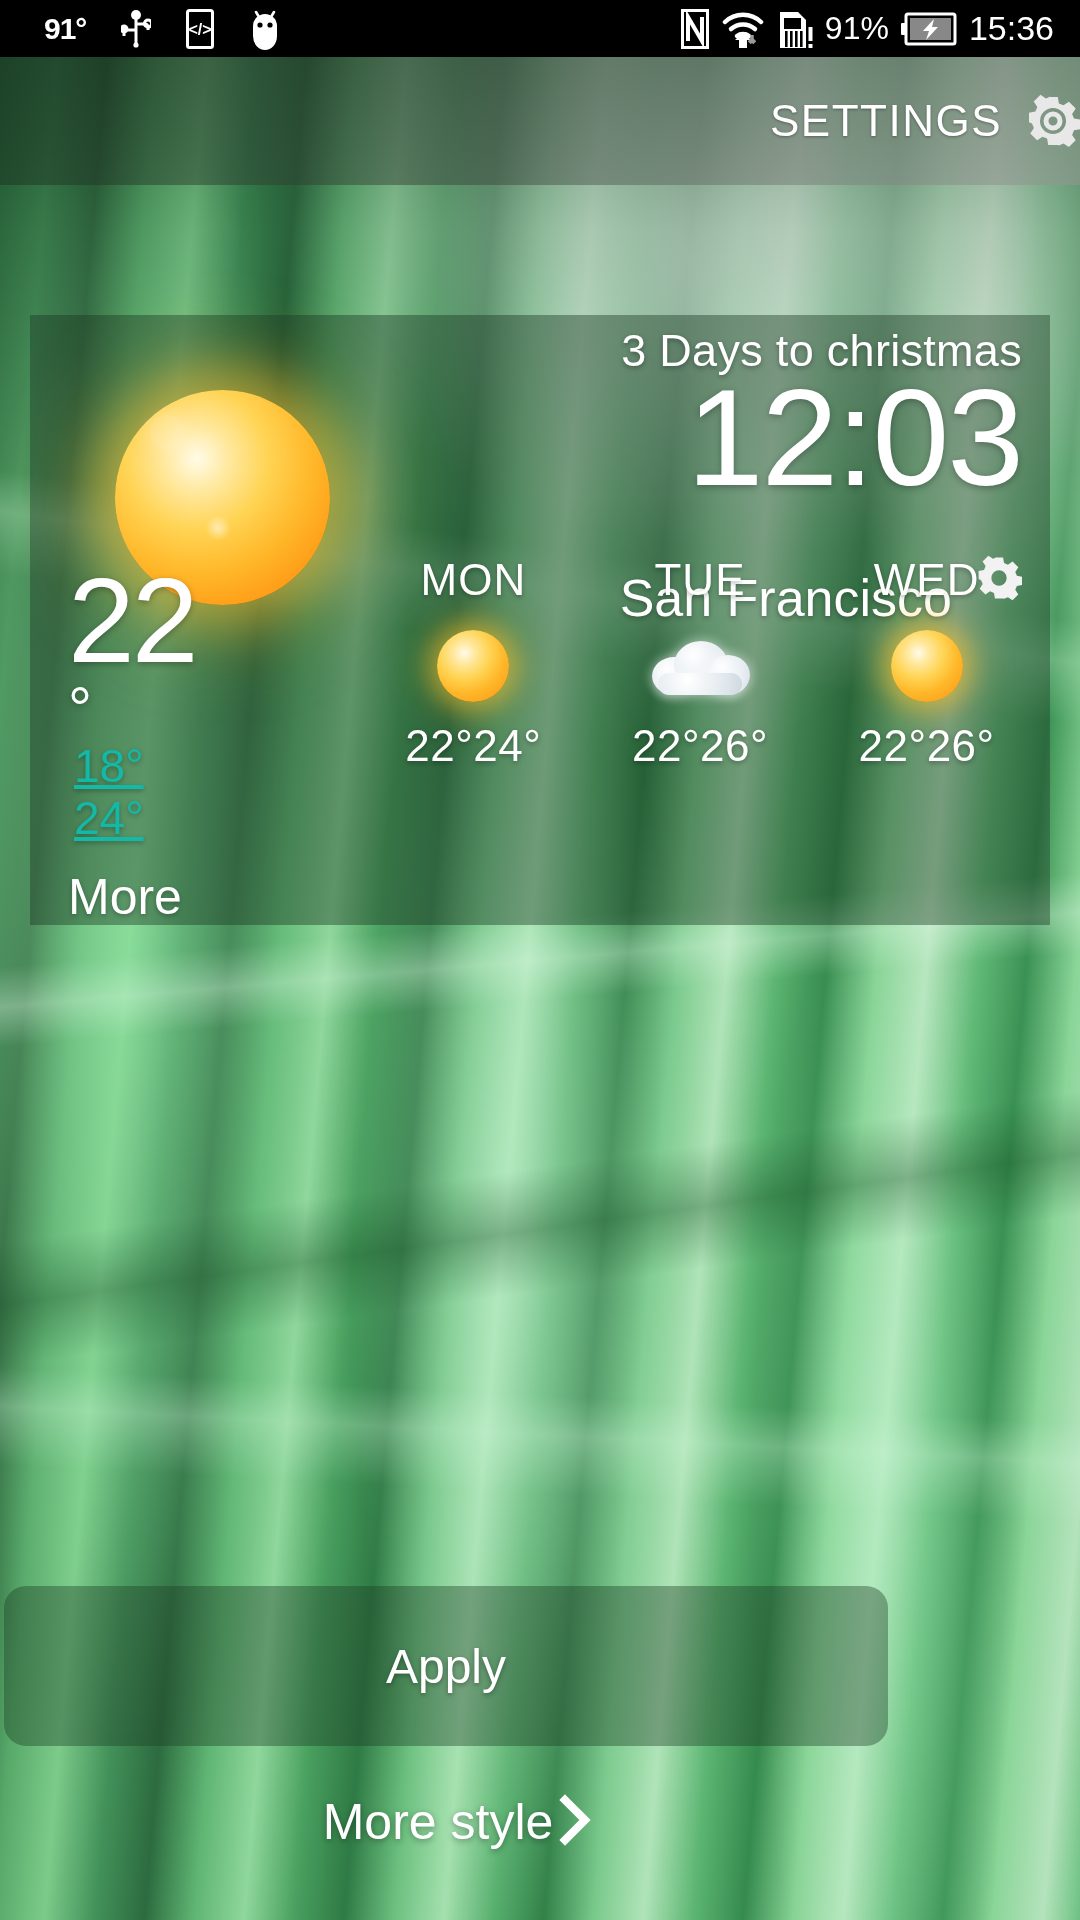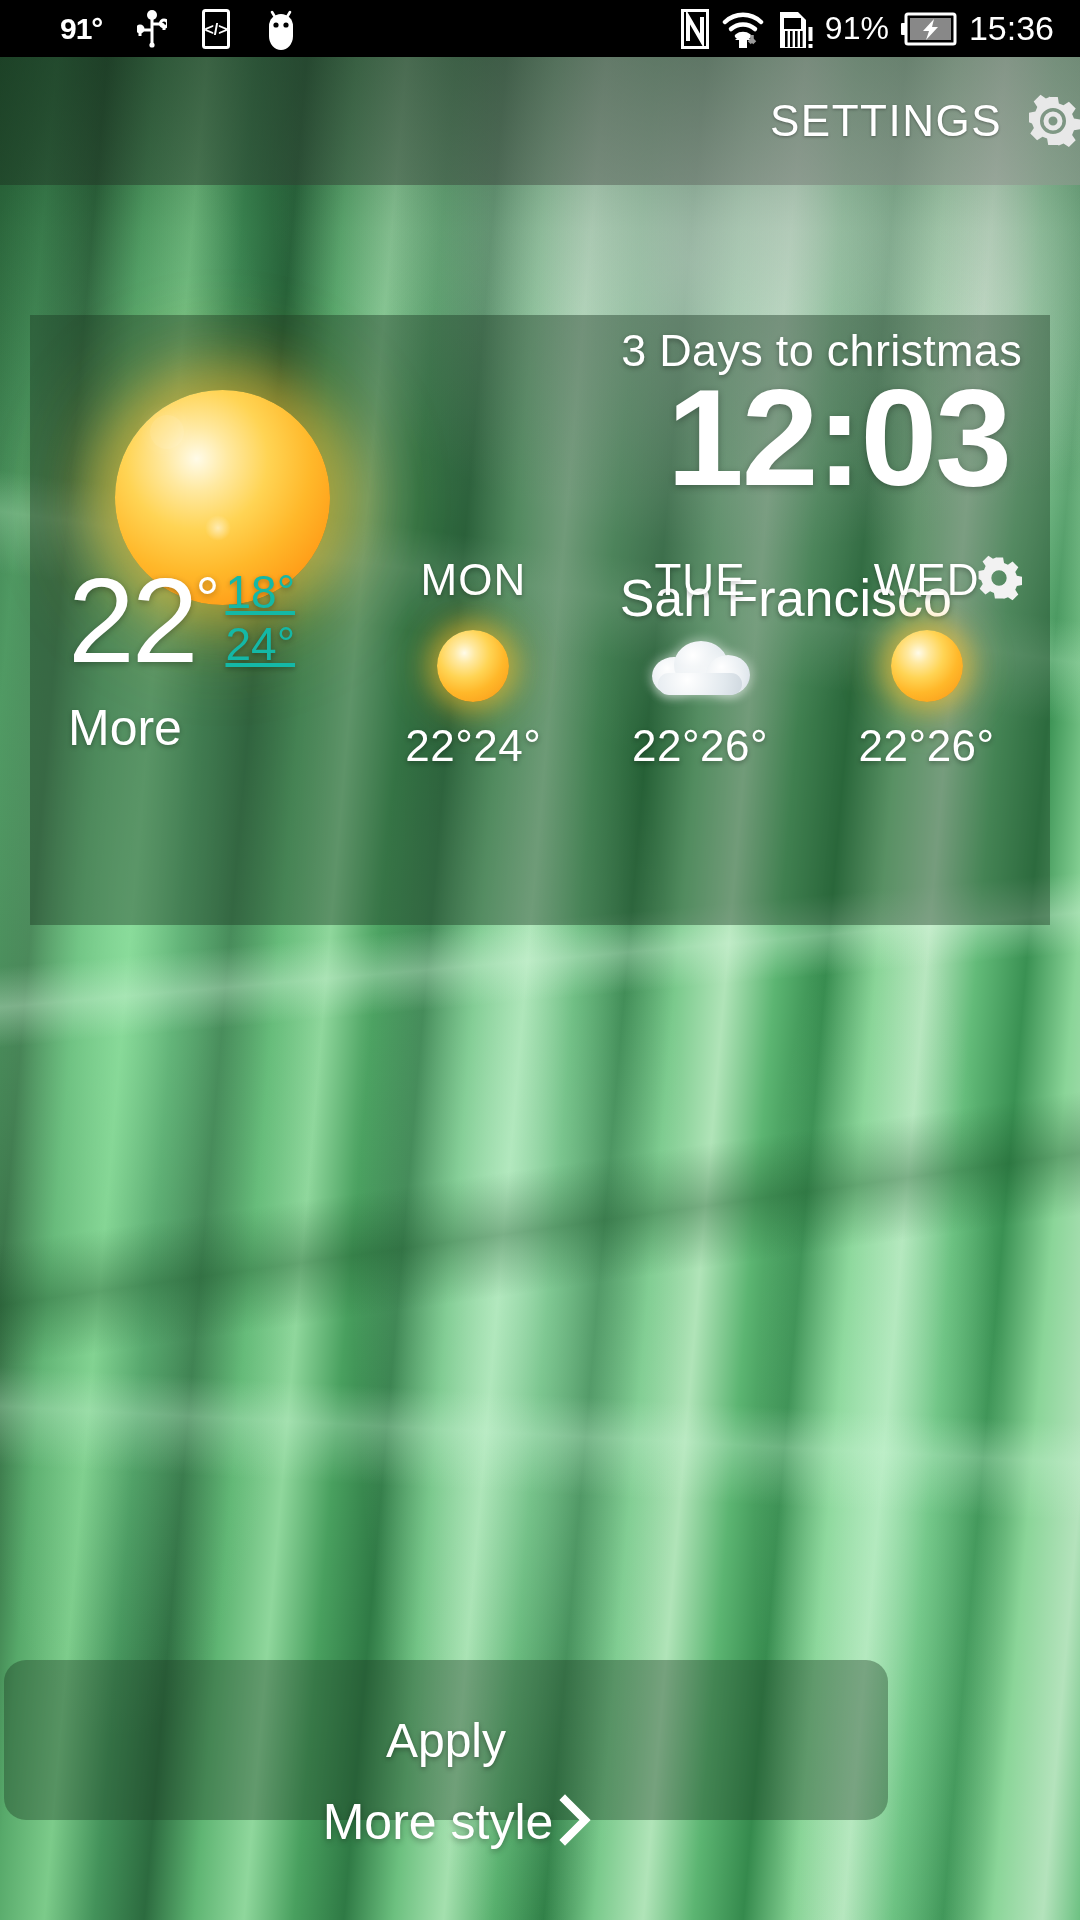--- a/index.html
+++ b/index.html
@@ -53,21 +53,21 @@
       linear-gradient(180deg, rgba(8,45,22,.50) 0%, rgba(8,45,22,.18) 12%, rgba(0,0,0,0) 26%),
       radial-gradient(ellipse 700px 500px at 760px 200px, rgba(238,242,238,.55), rgba(238,242,238,0) 70%);
   }
 
   
   #statusbar{
     position:absolute; left:0; top:0; width:1080px; height:57px;
     background:#000; color:#fff; z-index:40;
     display:flex; align-items:center;
   }
-  .sb-left{ display:flex; align-items:center; gap:35px; padding-left:60px; }
+  .sb-left{ display:flex; align-items:center; gap:35px; padding-left:44px; }
   .sb-right{ display:flex; align-items:center; gap:12px; margin-left:auto; padding-right:26px; }
   .sb-temp{ font-size:30px; font-weight:bold; letter-spacing:-1px; }
   .sb-clock{ font-size:34px; font-weight:500; letter-spacing:0px; }
   .sb-pct{ font-size:32px; font-weight:500; }
   .sb-icon{ display:flex; align-items:center; }
 
   
   #settingsbar{
     position:absolute; left:0; top:57px; width:1080px; height:128px;
     background:linear-gradient(90deg, rgba(26,46,30,.46) 0%, rgba(60,72,62,.50) 45%, rgba(120,126,120,.52) 75%, rgba(150,152,148,.52) 100%);
@@ -103,38 +103,38 @@
     border-radius:50%; background:rgba(255,255,255,.14);
     box-shadow:0 0 14px 5px rgba(255,255,255,.10);
   }
 
   #xmas{
     position:absolute; right:28px; top:10px;
     color:#fff; font-size:45px; font-weight:400; letter-spacing:.3px;
     text-shadow:0 2px 5px rgba(0,0,0,.35);
   }
   #clock{
-    position:absolute; right:40px; top:50px;
-    color:#fff; font-size:138px; font-weight:700; letter-spacing:-2px; line-height:1.05;
+    position:absolute; right:28px; top:50px;
+    color:#fff; font-size:138px; font-weight:400; letter-spacing:-2px; line-height:1.05;
     text-shadow:0 2px 7px rgba(0,0,0,.30);
   }
   #city-row{
     position:absolute; right:28px; top:212px;
     display:flex; align-items:center; gap:24px;
   }
   #city-name{
     color:#fff; font-size:52px; font-weight:400;
     text-shadow:0 2px 5px rgba(0,0,0,.32);
     margin-top:41px;
   }
   #city-gear{ display:flex; align-items:center; }
 
   
   #cur-block{ position:absolute; left:38px; top:250px; }
-  #cur-row{ display:flex; align-items:flex-start; }
+  #cur-row{ display:flex; align-items:flex-start;flex-direction:column; }
   #cur-temp{
     color:#fff; font-size:120px; font-weight:300; line-height:.92; letter-spacing:-3px;
     text-shadow:0 2px 6px rgba(0,0,0,.30);
   }
   #cur-deg{
     color:#fff; font-size:60px; font-weight:300; line-height:1; margin-top:4px;
     text-shadow:0 2px 6px rgba(0,0,0,.30);
   }
   #cur-hilo{
     margin-left:6px; margin-top:2px;
@@ -177,21 +177,21 @@
   .cloud-small i:nth-child(2){ left:30px; top:6px;  width:54px; height:48px; }
   .cloud-small i:nth-child(3){ left:62px; top:20px; width:44px; height:40px; }
   .cloud-small i:nth-child(4){ left:14px; top:38px; width:84px; height:22px; border-radius:14px; }
   .fc-temps{
     color:#fff; font-size:44px; font-weight:400; letter-spacing:.5px;
     text-shadow:0 2px 5px rgba(0,0,0,.32);
   }
 
   
   #buttons{
-    position:absolute; left:0; top:1660px; width:892px; height:160px;
+    position:absolute; left:0; top:1586px; width:892px; height:160px;
     display:flex; gap:28px; padding:0 4px; z-index:25;
   }
   .btn{
     flex:1; border-radius:22px;
     background:rgba(30,62,38,.40);
     display:flex; align-items:center; justify-content:center;
     color:#fff; font-size:48px; font-weight:400;
     text-shadow:0 2px 5px rgba(0,0,0,.35);
     cursor:pointer; border:none;
   }

